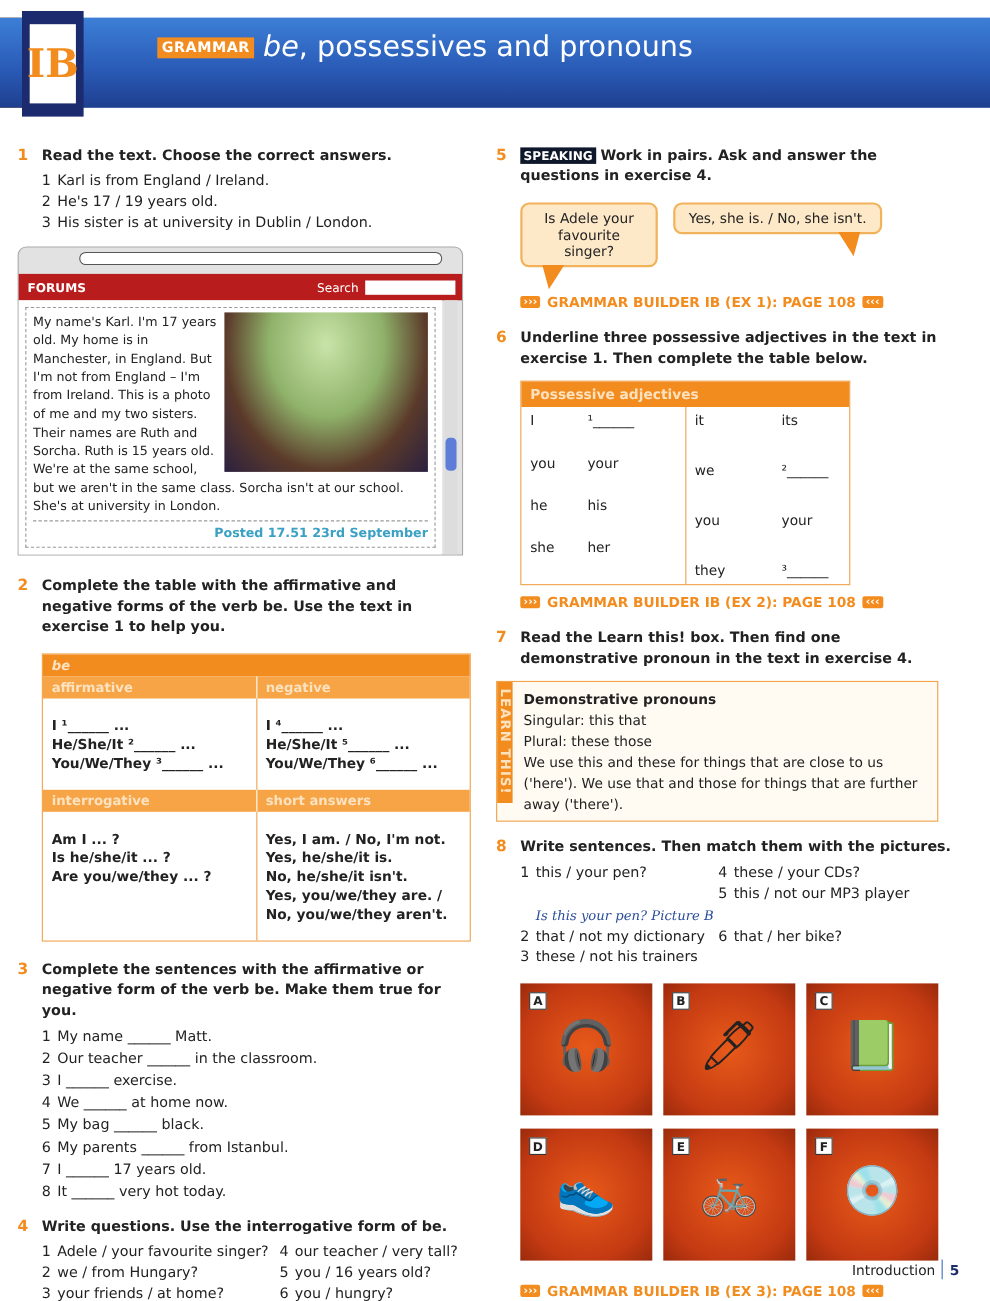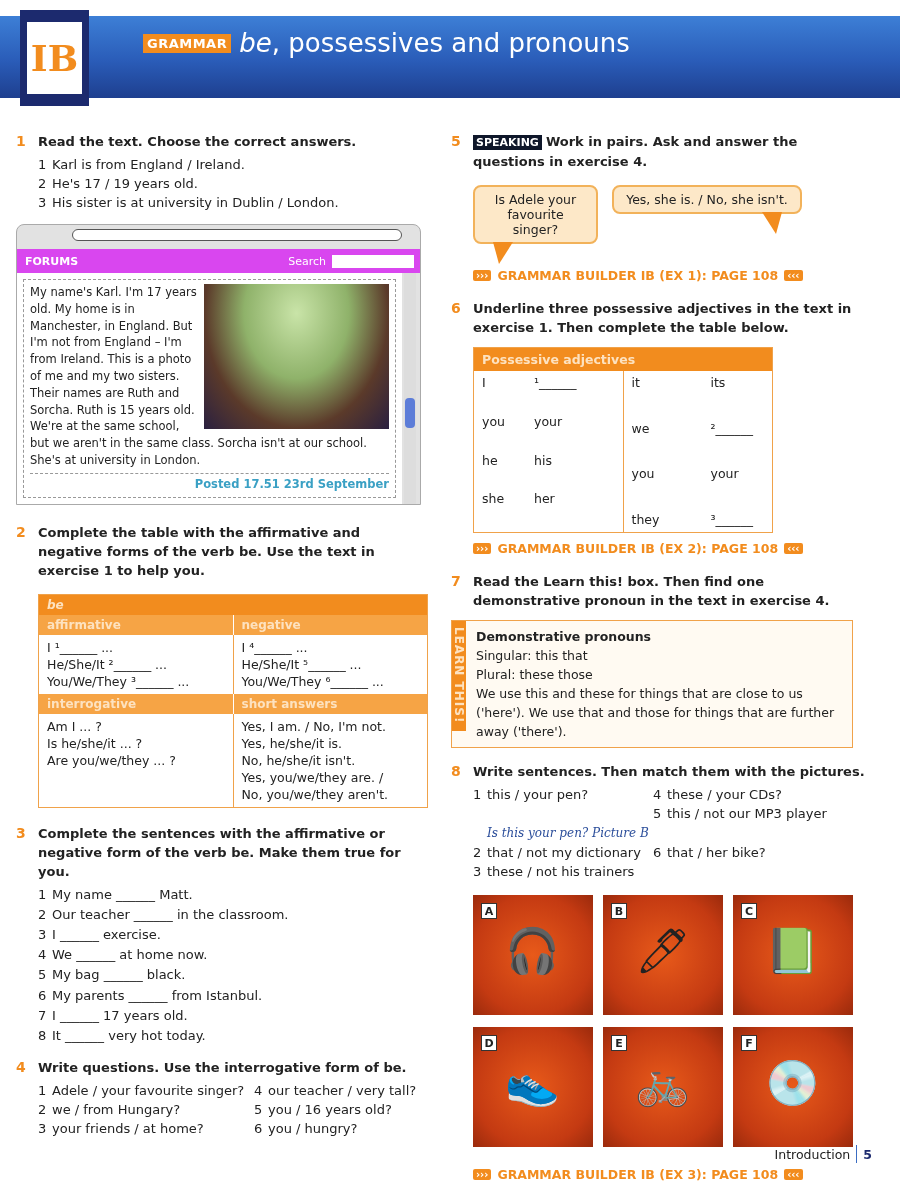--- a/index.html
+++ b/index.html
@@ -1,56 +1,56 @@
 <!DOCTYPE html>
 <html><head>
 <meta charset="utf-8">
 <style>
   * { box-sizing: border-box; margin: 0; padding: 0; }
   body { width: 900px; height: 1183px; background: #fff; font-family: "DejaVu Sans", sans-serif; color: #222; position: relative; overflow: hidden; }
   .banner { position: absolute; left: 0; top: 16px; width: 900px; height: 82px; background: linear-gradient(180deg,#3d7fd6 0%,#2a5cb8 55%,#1e3f8f 100%); }
   .banner-orange { position: absolute; left: 0; top: 16px; width: 30px; height: 82px; background: #f28c1e; }
-  .ib-box { position: absolute; left: 20px; top: 10px; width: 69px; height: 96px; background: #1c2a6e; padding: 12px 7px; }
+  .ib-box { position: absolute; left: 20px; top: 10px; width: 56px; height: 96px; background: #1c2a6e; padding: 12px 7px; }
   .ib-inner { width: 100%; height: 100%; background: #fff; display: flex; align-items: center; justify-content: center; font-family: "DejaVu Serif", serif; font-weight: bold; font-size: 36px; color: #f28c1e; }
   .banner-title { position: absolute; left: 143px; top: 28px; display: flex; align-items: center; gap: 8px; }
   .gram-tag { background: #f28c1e; color: #fff; font-size: 13px; font-weight: bold; padding: 2px 4px; letter-spacing: 0.5px; }
   .title-text { color: #fff; font-size: 26px; }
   .title-text i { font-style: italic; }
 
   .col-left { position: absolute; left: 16px; top: 132px; width: 410px; }
   .col-right { position: absolute; left: 451px; top: 132px; width: 420px; }
   .ex-head { display: flex; font-size: 13px; font-weight: bold; line-height: 19px; }
   .ex-num { color: #f28c1e; width: 22px; flex: none; font-size: 14px; }
   .ex-list { margin-left: 22px; font-size: 13px; line-height: 19px; margin-top: 4px; }
   .ex-list .row { display: flex; }
   .ex-list .n { width: 14px; flex: none; }
   .hand { font-family: "DejaVu Serif", serif; font-style: italic; color: #2a4d9a; font-size: 12px; margin-top: 20px; }
 
   .forum { margin-top: 12px; border: 1px solid #aaa; border-radius: 8px 8px 0 0; background: #e2e2e2; width: 405px; }
   .forum-top { height: 24px; padding: 4px 10px 0 55px; }
   .forum-url { height: 12px; border: 1px solid #555; border-radius: 6px; background: #fff; width: 330px; }
-  .forum-bar { background: #d946ef; height: 24px; display: flex; align-items: center; justify-content: space-between; padding: 0 6px 0 8px; }
+  .forum-bar { background: #b91c1c; height: 24px; display: flex; align-items: center; justify-content: space-between; padding: 0 6px 0 8px; }
   .forum-bar .lbl { color: #fff; font-weight: bold; font-size: 11px; }
   .forum-bar .srch { color: #fff; font-size: 11px; display: flex; align-items: center; gap: 6px; }
   .forum-bar .srch .box { width: 82px; height: 13px; background: #fff; }
   .forum-body { background: #fff; margin: 0 18px 0 0; padding: 6px; display: flex; position: relative; }
   .forum-body-inner { border: 1px dashed #999; padding: 4px 6px; width: 100%; font-size: 11.5px; line-height: 16.8px; }
   .photo { float: right; width: 185px; height: 145px; background: radial-gradient(ellipse at 50% 20%, #c9e4a8 0%, #8fb26a 40%, #5b3a2a 70%, #2a2040 100%); margin: 0 0 4px 6px; position: relative; }
   .posted { text-align: right; color: #3aa0c4; font-weight: bold; border-top: 1px dashed #999; margin-top: 4px; padding-top: 2px; font-size: 11.5px; }
   .scroll { position: absolute; right: -14px; top: 0; width: 12px; height: 100%; background: #ddd; }
   .scroll .thumb { position: absolute; left: 1px; top: 125px; width: 10px; height: 30px; background: #5d7dd8; border-radius: 4px; }
 
   .tbl { margin: 14px 0 0 22px; border: 1px solid #f0a24a; width: 390px; font-size: 12.5px; }
   .tbl .hd { background: #f28c1e; color: #fde2c0; font-weight: bold; padding: 3px 8px; font-size: 12px; }
   .tbl .hd i { font-style: italic; }
   .tbl .sub { display: flex; background: #f6a445; color: #fde2c0; font-weight: bold; font-size: 12px; }
   .tbl .sub div { flex: 1; padding: 3px 8px; }
   .tbl .sub div + div { border-left: 1px solid #fff; }
   .tbl .body { display: flex; }
-  .tbl .body div { flex: 1; padding: 4px 8px; line-height: 17px; white-space: pre-line; }
+  .tbl .body div { flex: 1; padding: 16px 8px; line-height: 17px; white-space: pre-line; font-weight: bold; }
   .tbl .body div + div { border-left: 1px solid #f0a24a; }
 
   .bubbles { display: flex; gap: 14px; margin: 14px 0 0 22px; }
   .bubble { background: #fde8c8; border: 2px solid #f2b25a; border-radius: 8px; padding: 5px 12px; font-size: 12.5px; text-align: center; position: relative; }
   .bubble.b1::after { content: ""; position: absolute; left: 18px; bottom: -22px; border-left: 6px solid transparent; border-right: 14px solid transparent; border-top: 22px solid #f28c1e; }
   .bubble.b2::after { content: ""; position: absolute; right: 18px; bottom: -22px; border-right: 6px solid transparent; border-left: 14px solid transparent; border-top: 22px solid #f28c1e; }
   .gb { margin: 24px 0 0 22px; color: #f28c1e; font-weight: bold; font-size: 12.5px; display: flex; align-items: center; gap: 6px; }
   .gb .arr { background: #f28c1e; color: #fff; font-size: 10px; padding: 0 3px; border-radius: 2px; }
 
   .pos { margin: 10px 0 0 22px; border: 1px solid #f0a24a; width: 300px; font-size: 12.5px; }

